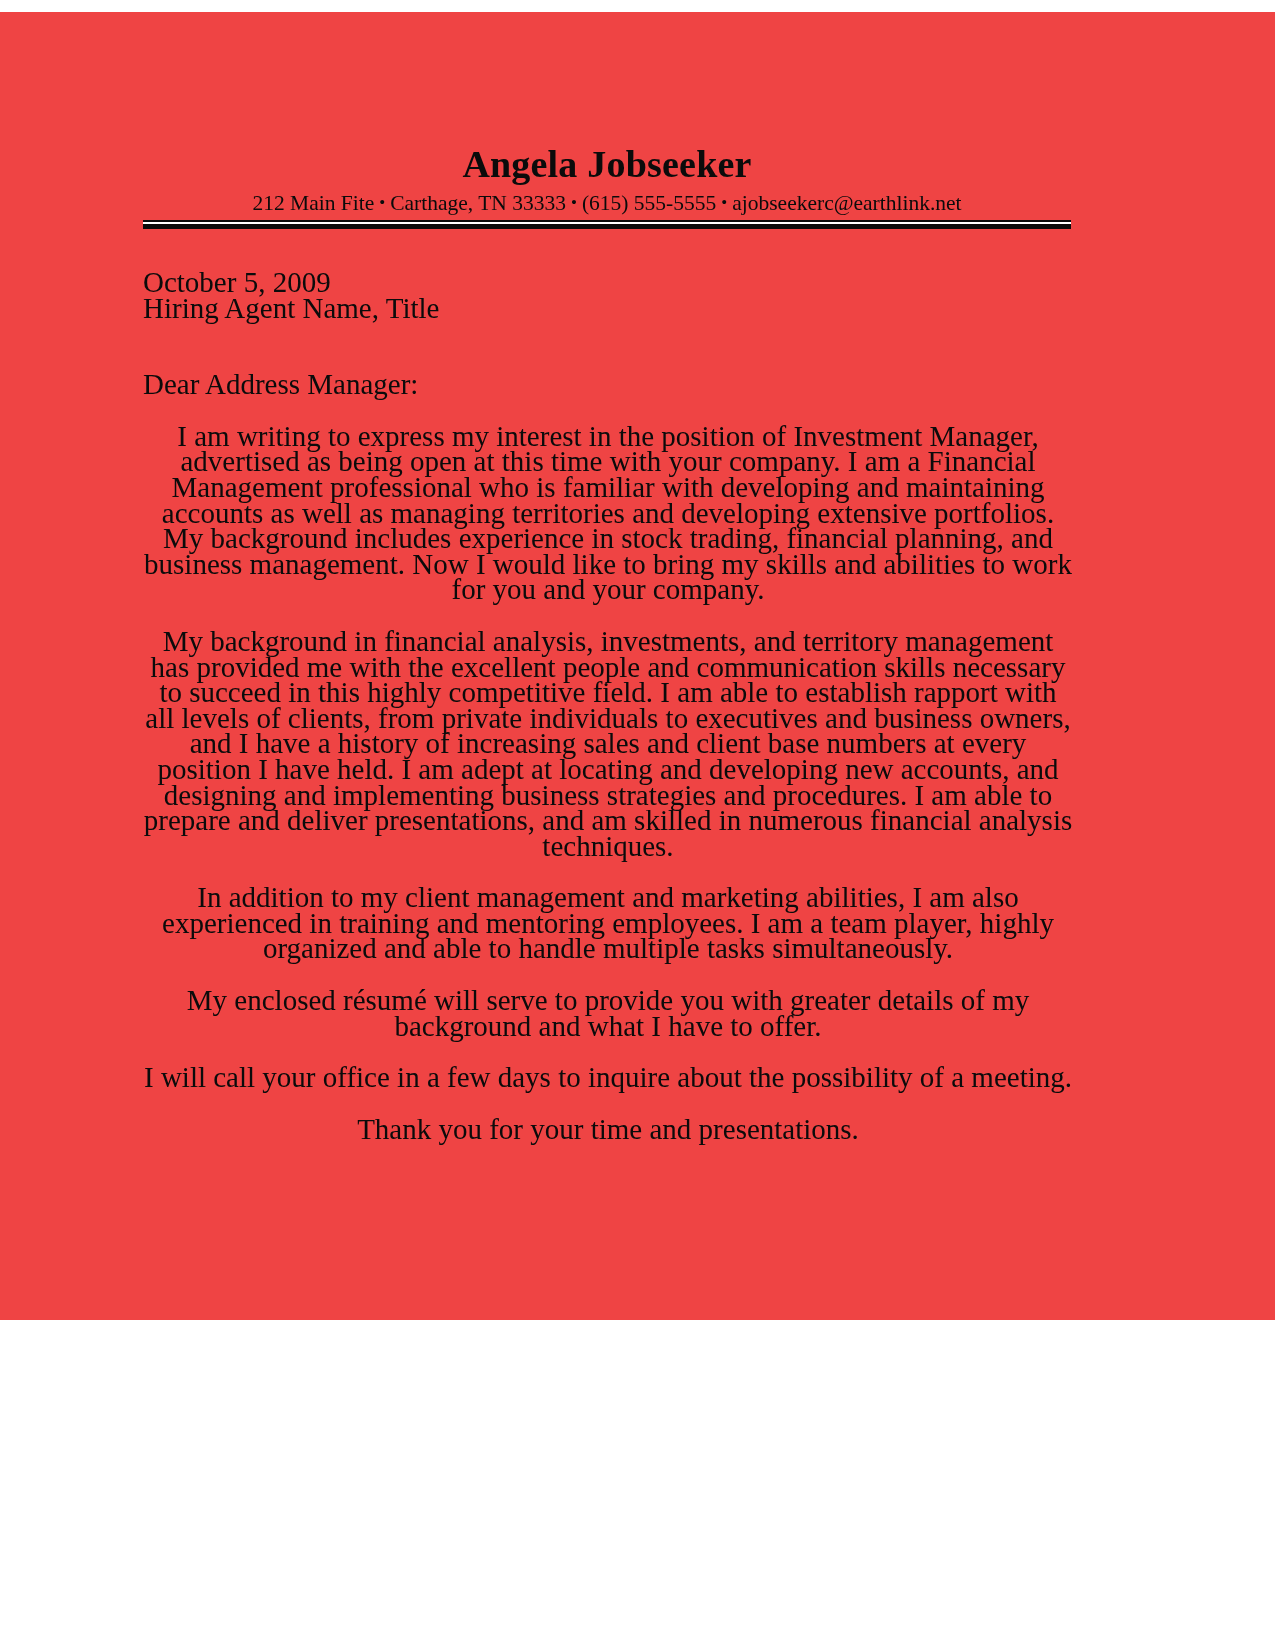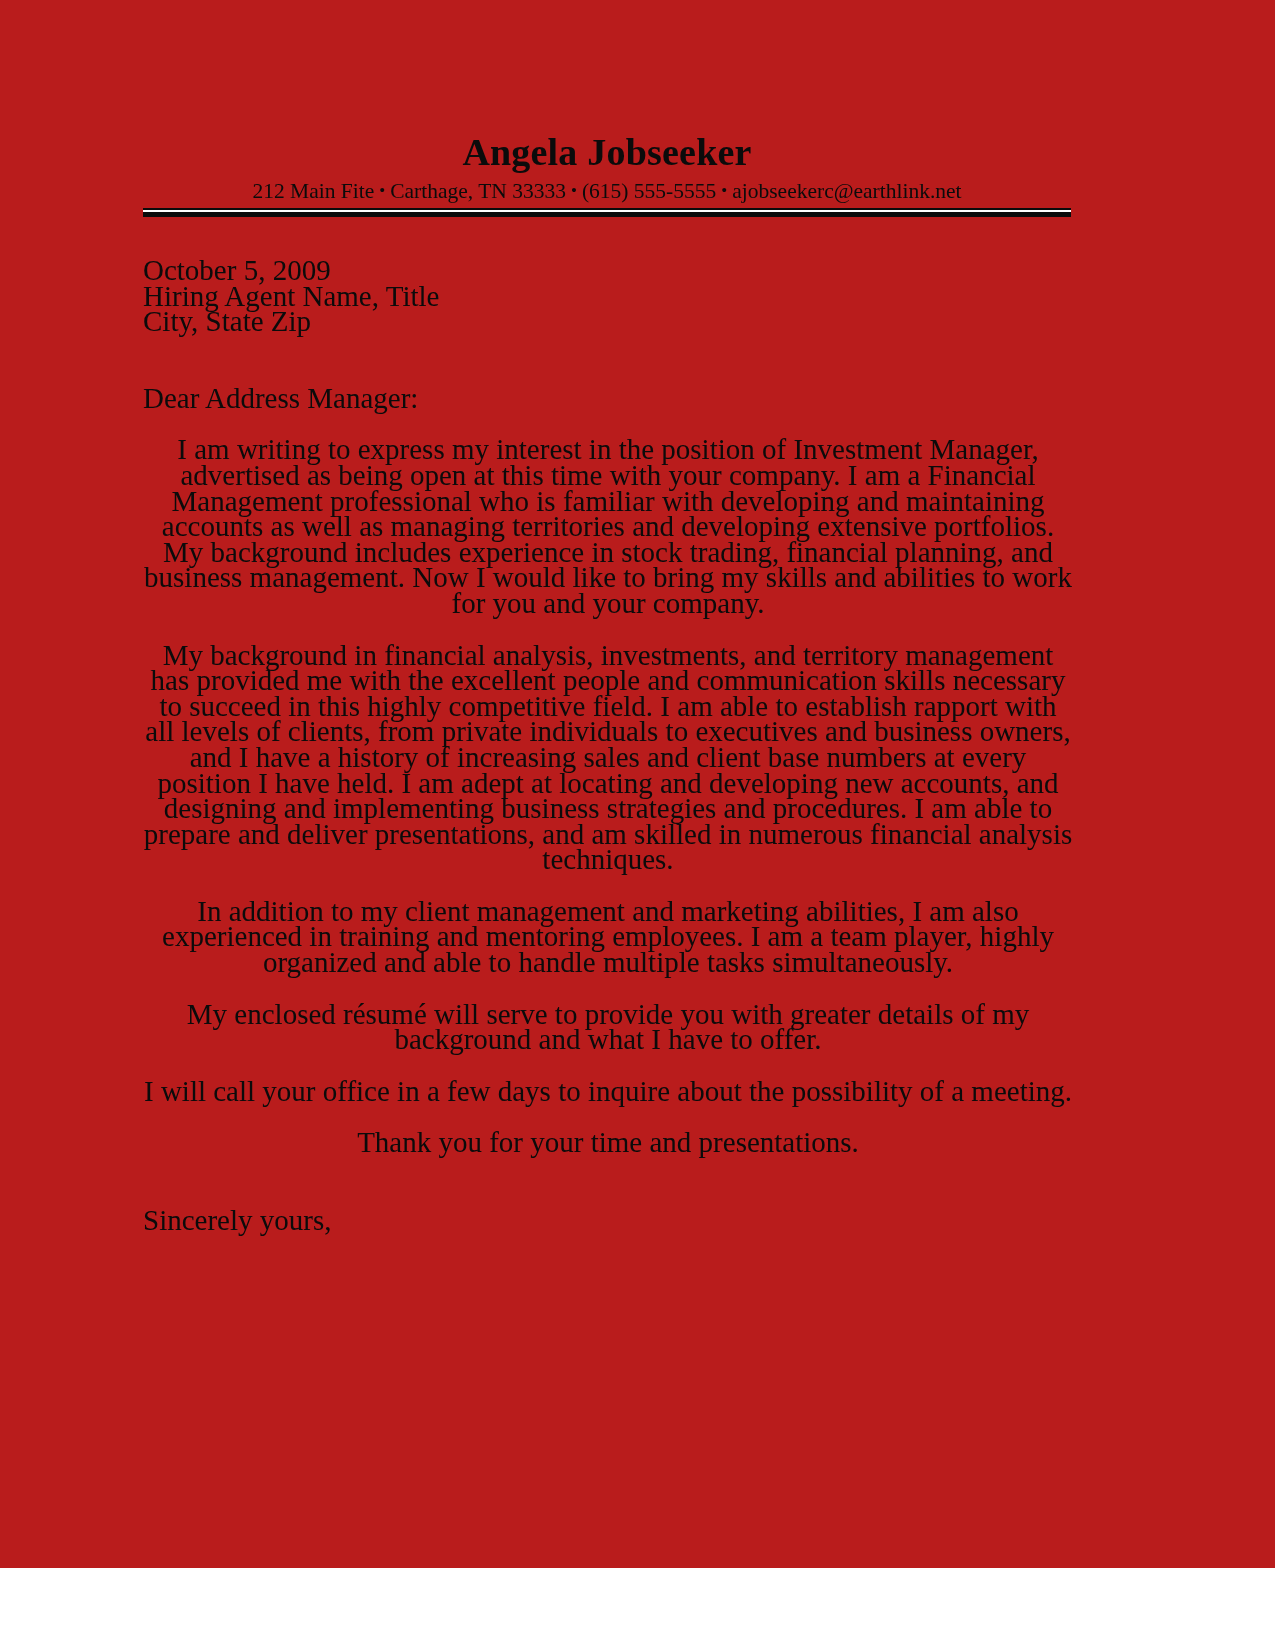--- a/index.html
+++ b/index.html
@@ -11,25 +11,25 @@
   body {
     width: 1275px;
     height: 1650px;
     font-family: "Liberation Serif", "DejaVu Serif", serif;
     color: #0b0b0b;
     position: relative;
     overflow: hidden;
   }
   .page {
     position: absolute;
-    top: 0;
+    top: 12px;
     left: 0;
     width: 1275px;
-    height: 1568px;
-    background: #b91c1c;
+    height: 1308px;
+    background: #ef4444;
   }
 
   
   .letterhead {
     position: absolute;
     left: 143px;
     top: 132px;
     width: 928px;
   }
   .name {
@@ -117,21 +117,20 @@
     <div class="rule-thin"></div>
     <div class="rule-gap"></div>
     <div class="rule-thick"></div>
   </div>
 
   <div class="body-area">
 
     <div class="addr-block">
       <p>October 5, 2009</p>
       <p>Hiring Agent Name, Title</p>
-      <p>City, State Zip</p>
     </div>
 
     <div class="spacer-lg"></div>
 
     <p class="salutation">Dear Address Manager:</p>
 
     <div class="spacer-md"></div>
     <p class="para">I am writing to express my interest in the position of Investment Manager, advertised as being open at this time with your company.  I am a Financial Management professional who is familiar with developing and maintaining accounts as well as managing territories and developing extensive portfolios.  My background includes experience in stock trading, financial planning, and business management.  Now I would like to bring my skills and abilities to work for you and your company.</p>
 
     <div class="spacer-md"></div>
@@ -143,16 +142,15 @@
     <div class="spacer-md"></div>
     <p class="para">My enclosed résumé will serve to provide you with greater details of my background and what I have to offer.</p>
 
     <div class="spacer-md"></div>
     <p class="para">I will call your office in a few days to inquire about the possibility of a meeting.</p>
 
     <div class="spacer-md"></div>
     <p class="para">Thank you for your time and presentations.</p>
 
     <div class="sig-space"></div>
-    <p class="closing">Sincerely yours,</p>
 
   </div>
 </div>
 
 </body></html>

